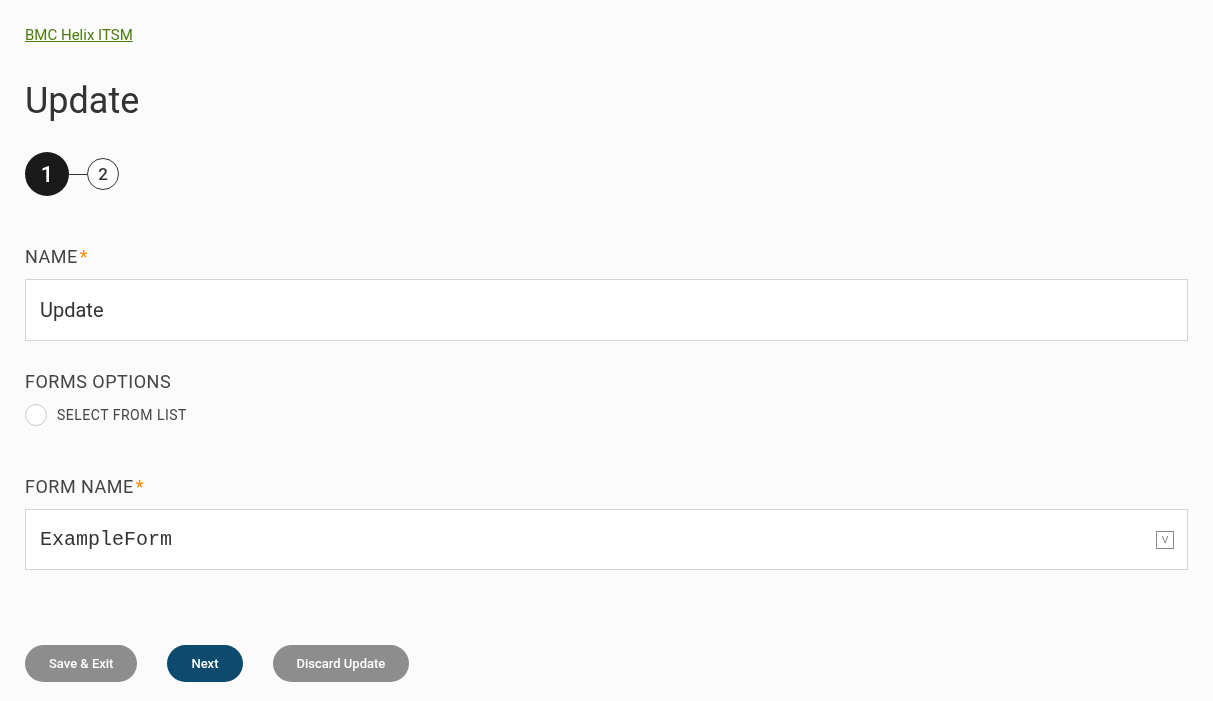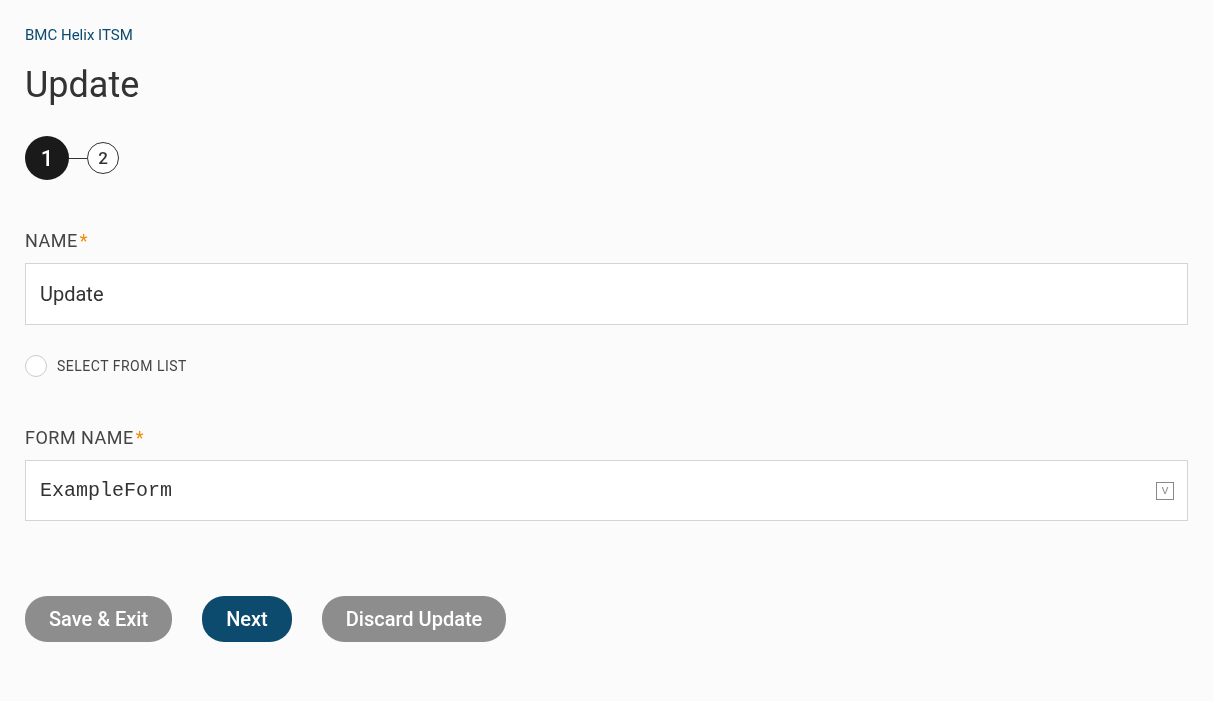--- a/index.html
+++ b/index.html
@@ -8,22 +8,23 @@
       padding: 0;
     }
     body {
       font-family: -apple-system, BlinkMacSystemFont, "Segoe UI", Roboto, Helvetica, Arial, sans-serif;
       background: #fbfbfb;
       color: #333;
       padding: 25px;
     }
     .breadcrumb {
       font-size: 15px;
-      color: #0c4a6e;
-      margin-bottom: 20px;
+      color: #4d7c0f;
+      text-decoration: underline;
+      margin-bottom: 36px;
       display: inline-block;
     }
     .page-title {
       font-size: 36px;
       font-weight: 400;
       color: #333;
       margin-bottom: 30px;
     }
     .stepper {
       display: flex;
@@ -138,21 +139,21 @@
     }
     .button-row {
       display: flex;
       gap: 30px;
       margin-top: 75px;
     }
     .btn {
       border: none;
       border-radius: 22px;
       padding: 11px 24px;
-      font-size: 20px;
+      font-size: 13px;
       font-weight: 500;
       cursor: pointer;
       font-family: inherit;
       color: #fff;
     }
     .btn-gray {
       background: #8d8d8d;
     }
     .btn-orange {
       background: #0c4a6e;
@@ -174,20 +175,21 @@
 </div>
 
 <div class="form-group">
   <label class="form-label">
     <span>NAME</span><span class="required">*</span>
   </label>
   <input type="text" class="text-input" value="Update" style="">
 </div>
 
 <div class="form-group">
+  <label class="form-label">FORMS OPTIONS</label>
   <div class="radio-row">
     <div class="radio-option">
       <div class="radio"></div>
       <span class="radio-label">SELECT FROM LIST</span>
     </div>
   </div>
 </div>
 
 <div class="form-group">
   <label class="form-label">

